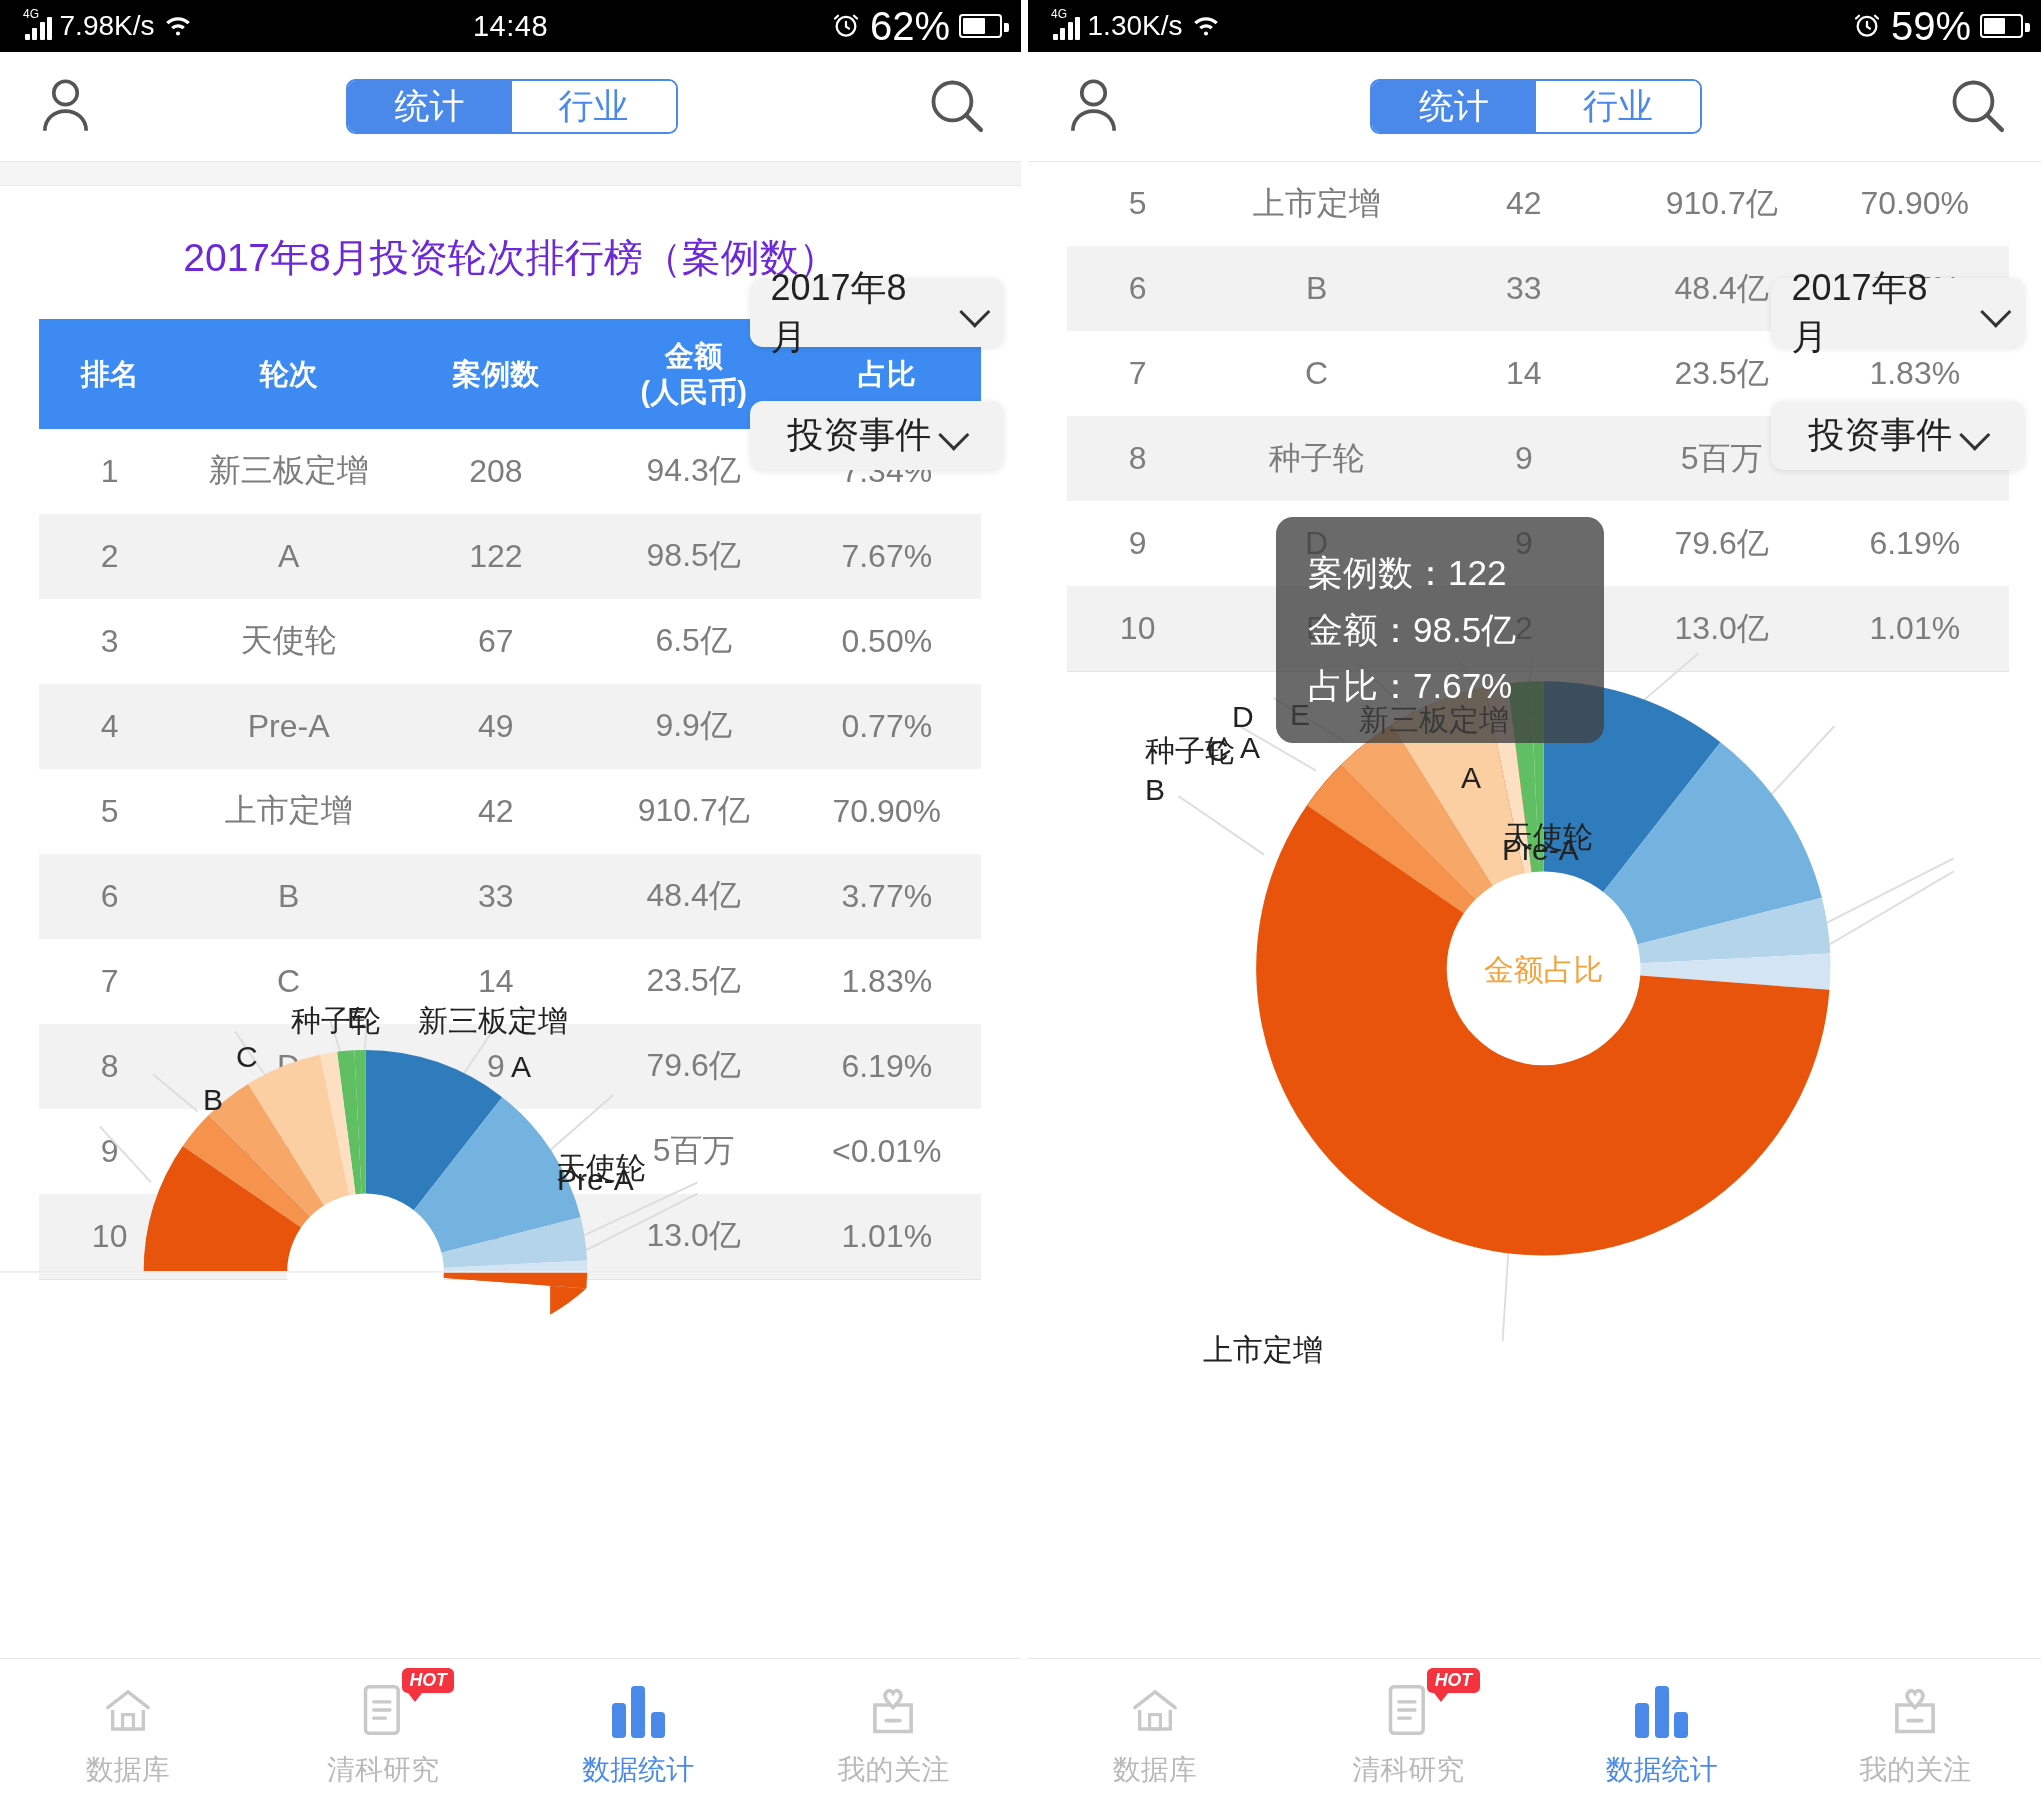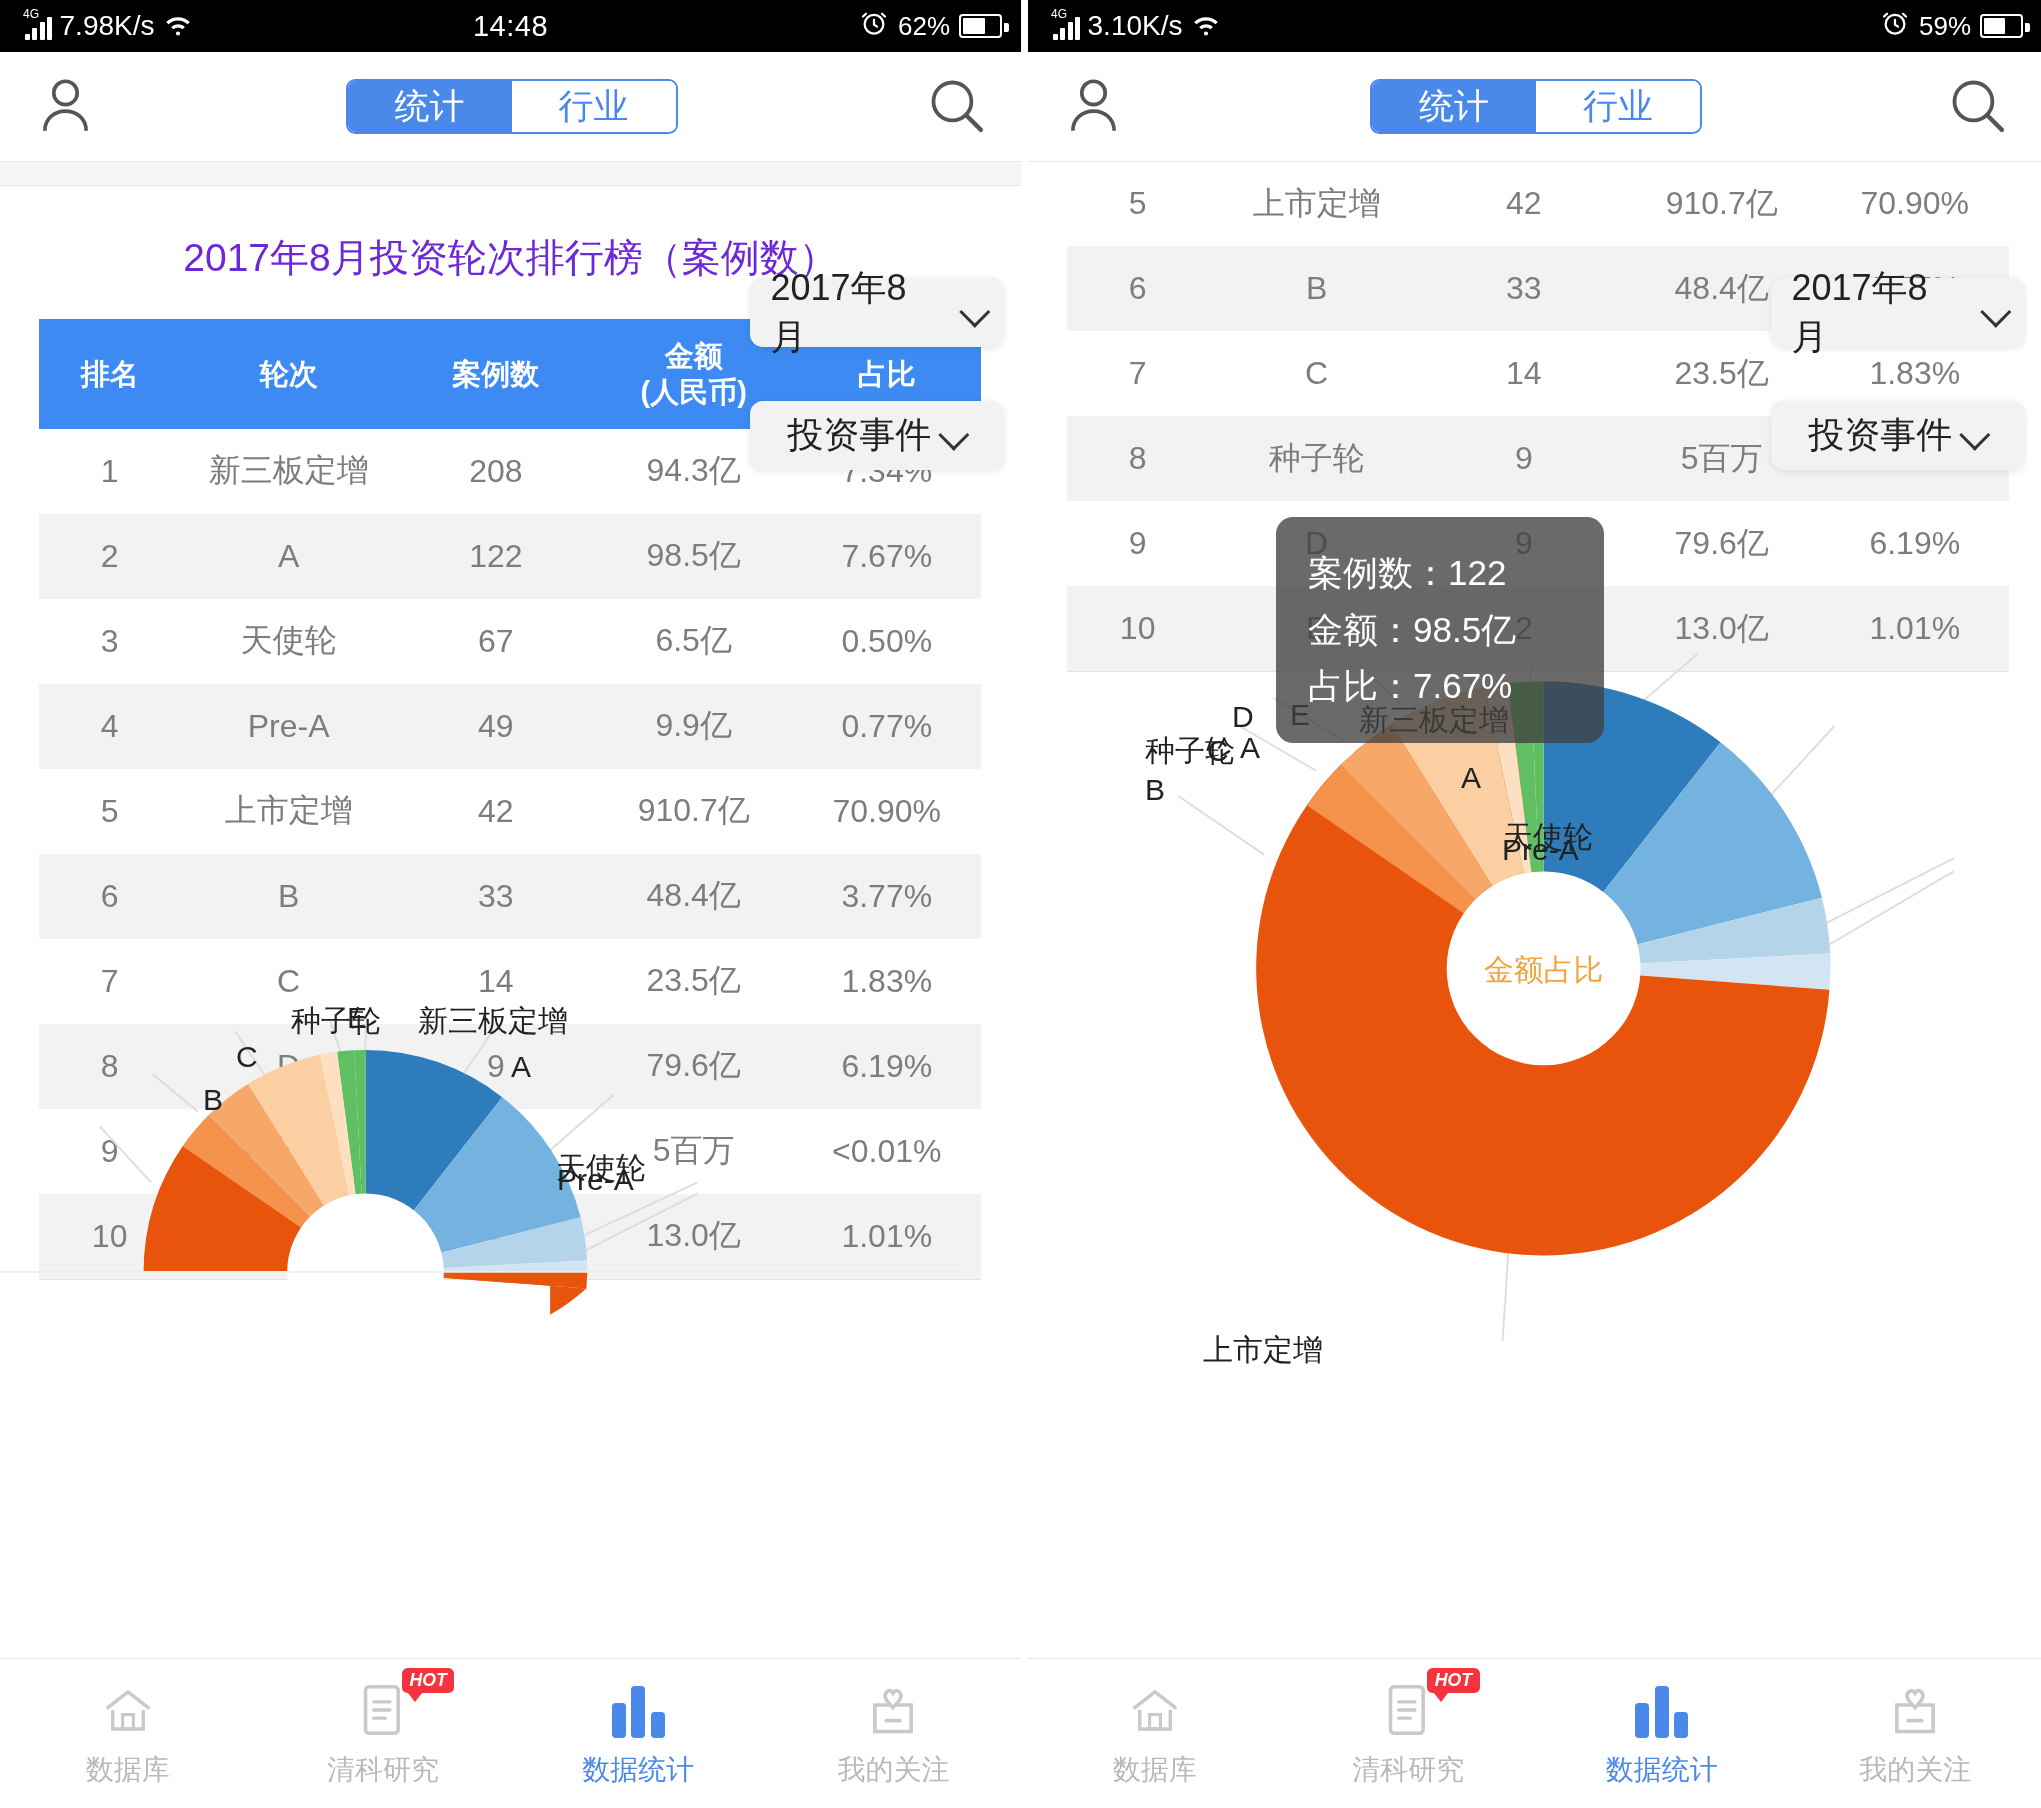--- a/index.html
+++ b/index.html
@@ -24,21 +24,21 @@
     display: flex; align-items: center; position: relative;
     font-size: 28px; font-weight: 400;
   }
   .sb-left { display: flex; align-items: center; gap: 7.5px; padding-left: 23px; text-align: right; }
   .sb-center {
     position: absolute; left: 0; right: 0; text-align: center;
     font-size: 29px; letter-spacing: 0.5px;
   }
   .sb-right {
     position: absolute; right: 18.6px; display: flex; align-items: center; gap: 9.3px;
-    font-size: 26px;
+    font-size: 40px;
   }
   .signal-4g { display: flex; align-items: flex-end; gap: 2.8px; height: 28px; position: relative; }
   .signal-4g .g4 {
     position: absolute; top: -3.7px; left: 0; font-size: 12px; line-height: 1;
   }
   .signal-4g .bars { display: flex; align-items: flex-end; gap: 2.8px; margin-left: 1.9px; }
   .signal-4g .bars i { display: block; width: 4.7px; background: #fff; border-radius: 0.9px; }
   .signal-4g .bars i:nth-child(1) { height: 6.5px; }
   .signal-4g .bars i:nth-child(2) { height: 12px; }
   .signal-4g .bars i:nth-child(3) { height: 17.7px; }
@@ -422,21 +422,21 @@
       <div class="sb-left">
         <span class="signal-4g">
           <span class="g4">4G</span>
           <span class="bars">
               <i></i>
               <i></i>
               <i></i>
               <i></i>
             </span>
         </span>
-        <span>3.10K/s</span>
+        <span>1.30K/s</span>
         <span>
           <svg width="32" height="26" viewBox="0 0 24 20">
               <path d="M12 16.5a1.6 1.6 0 110 3.2 1.6 1.6 0 010-3.2zM12 11c2 0 3.9.8 5.3 2.1l-1.8 1.8A5 5 0 0012 13.5a5 5 0 00-3.5 1.4l-1.8-1.8A7.5 7.5 0 0112 11zM12 5.5c3.5 0 6.7 1.4 9.1 3.7l-1.8 1.8A10.4 10.4 0 0012 8a10.4 10.4 0 00-7.3 3L2.9 9.2A12.9 12.9 0 0112 5.5z" fill="#fff"></path>
             </svg>
         </span>
       </div>
       <div class="sb-right">
         <span>
           <svg width="30" height="30" viewBox="0 0 24 24">
               <circle cx="12" cy="13" r="7.5" stroke="#fff" stroke-width="1.8" fill="none"></circle>

